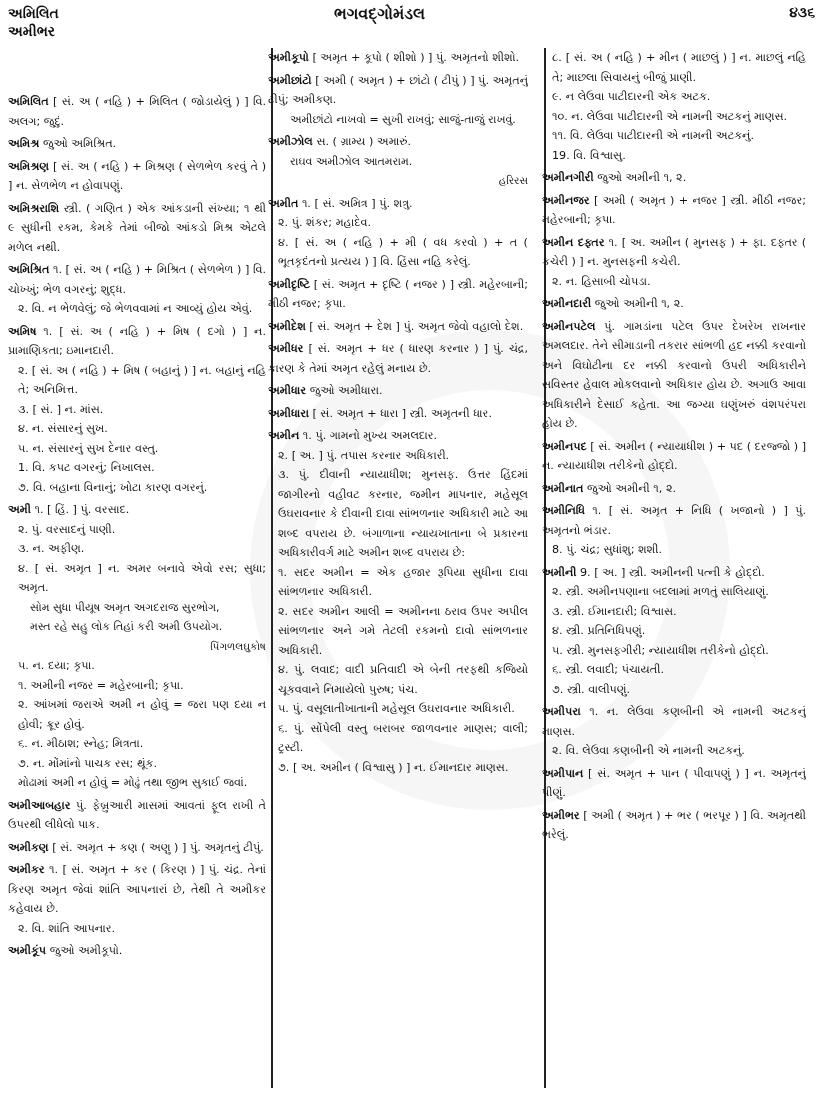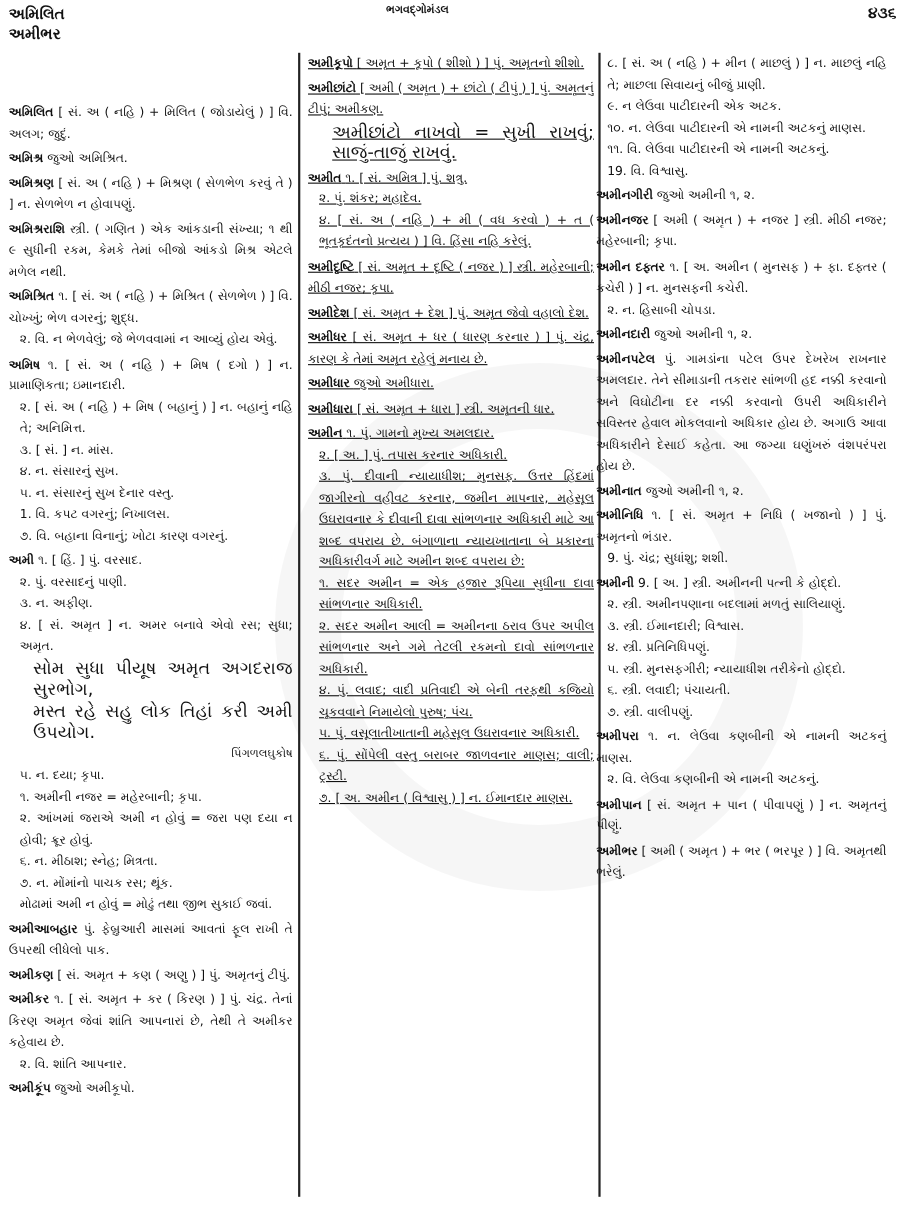--- a/index.html
+++ b/index.html
@@ -1,34 +1,34 @@
 <!DOCTYPE html>
 <html><head>
 <meta charset="utf-8">
 <style>
   html, body { margin:0; padding:0; }
   body { width:825px; height:1095px; background:#ffffff; position:relative; overflow:hidden;
          font-family: "DejaVu Sans", "Liberation Sans", sans-serif; color:#111; }
   .header { position:absolute; top:0; left:0; width:825px; height:46px; }
   .guide { position:absolute; left:8px; top:4px; font-weight:bold; font-size:14px; line-height:18px; }
-  .running-title { position:absolute; left:0; width:759px; top:4px; text-align:center; font-weight:bold; font-size:10px; }
+  .running-title { position:absolute; left:0; width:759px; top:4px; text-align:center; font-weight:bold; font-size:16px; }
   .pageno { position:absolute; right:10px; top:4px; font-weight:bold; font-size:14px; }
   .watermark { position:absolute; left:250px; top:330px; width:480px; height:480px; border-radius:50%;
                border:60px solid rgba(0,0,0,0.035); box-sizing:border-box; pointer-events:none; }
   .col { position:absolute; top:48px; bottom:0; font-size:11.2px; line-height:19.5px; overflow:hidden; }
   .col1 { left:8px; width:258px;margin-top:44px; }
-  .col2 { left:280px; width:260px;text-decoration:underline; }
+  .col2 { left:268px; width:260px; }
   .col3 { left:542px; width:264px; }
   .rule { position:absolute; top:48px; width:2px; background:#222; }
   .rule1 { left:271px; height:1040px; }
   .rule2 { left:544px; height:1040px; }
   .entry { margin:0 0 3px 0; text-align:justify; }
   .head { font-weight:bold; }
   .sense { padding-left:10px; }
-  .quote { padding-left:22px; font-size:16px; }
+  .quote { padding-left:22px; font-size:11px; }
   .src { text-align:right; font-size:10.5px; }
 </style>
 </head>
 <body>
 
 <div class="header">
   <div class="guide">
     <div>અમિલિત</div>
     <div>અમીભર</div>
   </div>
@@ -98,20 +98,25 @@
   </div>
 <div class="col col2">
     <div class="entry">
       <div><span class="head">અમીકૂપો</span> <span>[ અમૃત + કૂપો ( શીશો ) ] પું. અમૃતનો શીશો.</span></div>
     </div>
     <div class="entry">
       <div><span class="head">અમીછાંટો</span> <span>[ અમી ( અમૃત ) + છાંટો ( ટીપું ) ] પું. અમૃતનું ટીપું; અમીકણ.</span></div>
       <div class="quote">અમીછાંટો નાખવો = સુખી રાખવું; સાજું-તાજું રાખવું.</div>
     </div>
     <div class="entry">
+      <div><span class="head">અમીઝોલ</span> <span>સ. ( ગ્રામ્ય ) અમારું.</span></div>
+      <div class="quote">રાઘવ અમીઝોલ આતમરામ.</div>
+      <div class="src">હરિરસ</div>
+    </div>
+    <div class="entry">
       <div><span class="head">અમીત</span> <span>૧. [ સં. અમિત્ર ] પું. શત્રુ.</span></div>
       <div class="sense">૨. પું. શંકર; મહાદેવ.</div>
       <div class="sense">૪. [ સં. અ ( નહિ ) + મી ( વધ કરવો ) + ત ( ભૂતકૃદંતનો પ્રત્યય ) ] વિ. હિંસા નહિ કરેલું.</div>
     </div>
     <div class="entry">
       <div><span class="head">અમીદૃષ્ટિ</span> <span>[ સં. અમૃત + દૃષ્ટિ ( નજર ) ] સ્ત્રી. મહેરબાની; મીઠી નજર; કૃપા.</span></div>
     </div>
     <div class="entry">
       <div><span class="head">અમીદેશ</span> <span>[ સં. અમૃત + દેશ ] પું. અમૃત જેવો વહાલો દેશ.</span></div>
     </div>
@@ -154,25 +159,28 @@
       <div><span class="head">અમીન દફ્તર</span> <span>૧. [ અ. અમીન ( મુનસફ ) + ફા. દફ્તર ( કચેરી ) ] ન. મુનસફની કચેરી.</span></div>
       <div class="sense">૨. ન. હિસાબી ચોપડા.</div>
     </div>
     <div class="entry">
       <div><span class="head">અમીનદારી</span> <span>જુઓ અમીની ૧, ૨.</span></div>
     </div>
     <div class="entry">
       <div><span class="head">અમીનપટેલ</span> <span>પું. ગામડાંના પટેલ ઉપર દેખરેખ રાખનાર અમલદાર. તેને સીમાડાની તકરાર સાંભળી હદ નક્કી કરવાનો અને વિઘોટીના દર નક્કી કરવાનો ઉપરી અધિકારીને સવિસ્તર હેવાલ મોકલવાનો અધિકાર હોય છે. અગાઉ આવા અધિકારીને દેસાઈ કહેતા. આ જગ્યા ઘણુંખરું વંશપરંપરા હોય છે.</span></div>
     </div>
     <div class="entry">
+      <div><span class="head">અમીનપદ</span> <span>[ સં. અમીન ( ન્યાયાધીશ ) + પદ ( દરજ્જો ) ] ન. ન્યાયાધીશ તરીકેનો હોદ્દો.</span></div>
+    </div>
+    <div class="entry">
       <div><span class="head">અમીનાત</span> <span>જુઓ અમીની ૧, ૨.</span></div>
     </div>
     <div class="entry">
       <div><span class="head">અમીનિધિ</span> <span>૧. [ સં. અમૃત + નિધિ ( ખજાનો ) ] પું. અમૃતનો ભંડાર.</span></div>
-      <div class="sense">9. પું. ચંદ્ર; સુધાંશુ; શશી.</div>
+      <div class="sense">8. પું. ચંદ્ર; સુધાંશુ; શશી.</div>
     </div>
     <div class="entry">
       <div><span class="head">અમીની</span> <span>9. [ અ. ] સ્ત્રી. અમીનની પત્ની કે હોદ્દો.</span></div>
       <div class="sense">૨. સ્ત્રી. અમીનપણાના બદલામાં મળતું સાલિયાણું.</div>
       <div class="sense">૩. સ્ત્રી. ઈમાનદારી; વિશ્વાસ.</div>
       <div class="sense">૪. સ્ત્રી. પ્રતિનિધિપણું.</div>
       <div class="sense">૫. સ્ત્રી. મુનસફગીરી; ન્યાયાધીશ તરીકેનો હોદ્દો.</div>
       <div class="sense">૬. સ્ત્રી. લવાદી; પંચાયતી.</div>
       <div class="sense">૭. સ્ત્રી. વાલીપણું.</div>
     </div>

